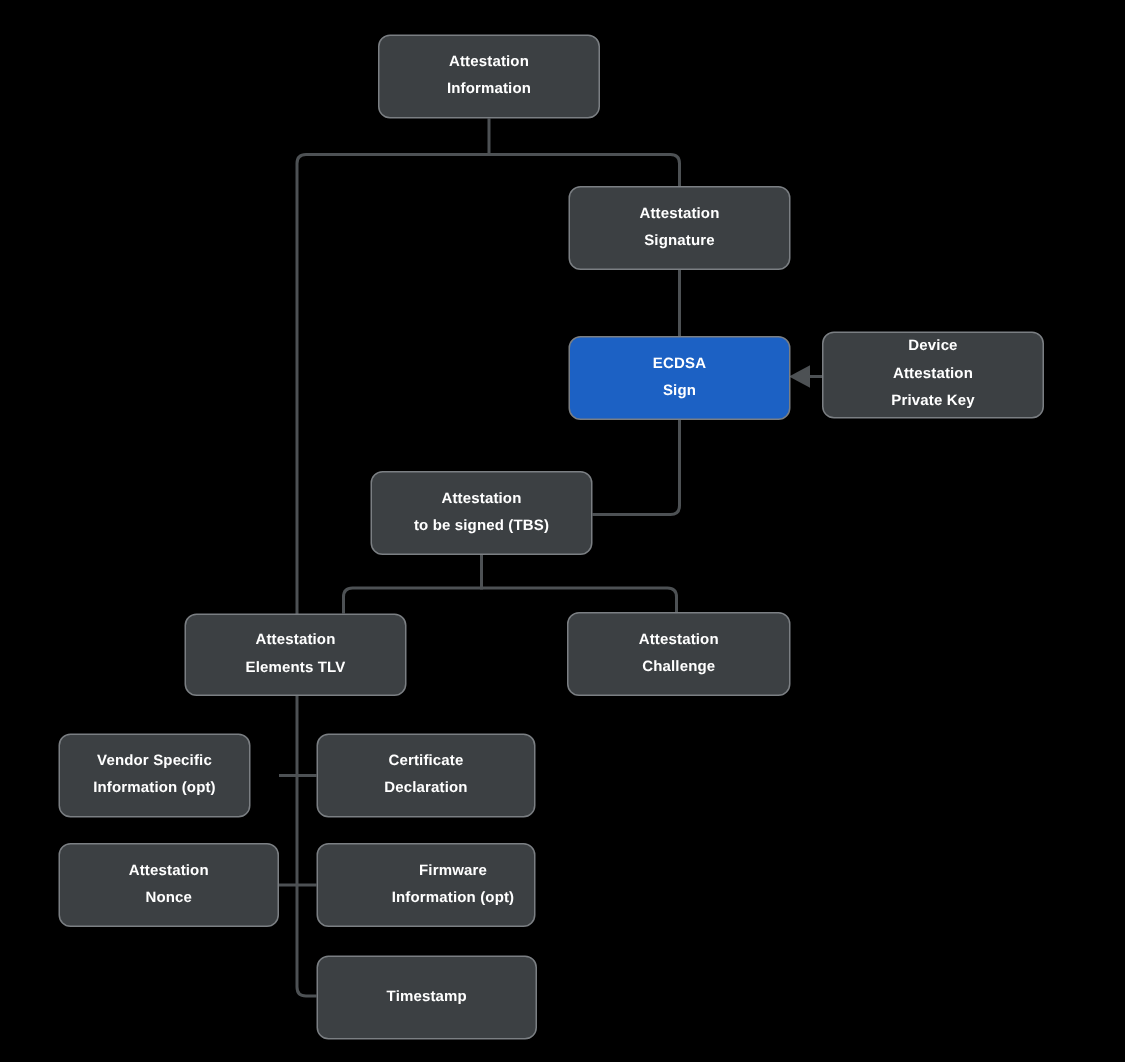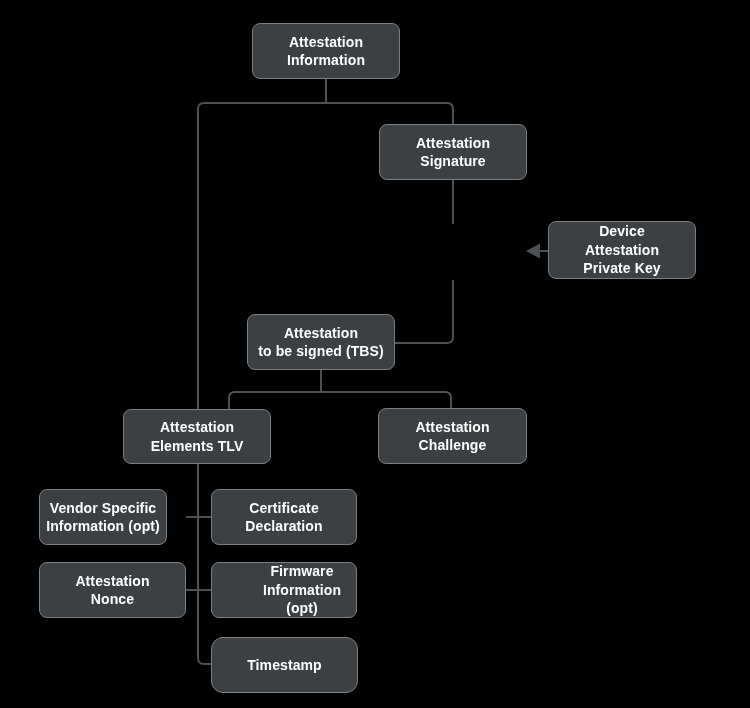--- a/index.html
+++ b/index.html
@@ -18,21 +18,21 @@
   }
   #wires{position:absolute;left:0;top:0;}
   .node{
     position:absolute;
     background:var(--node_fill);
     border:1px solid var(--node_border);
     border-radius:8px;
     color:var(--node_text);
     display:flex;align-items:center;justify-content:center;
     text-align:center;
-    font-size:14px;line-height:18.5px;font-weight:bold;
+    font-size:10px;line-height:18.5px;font-weight:bold;
     letter-spacing:.1px;
     white-space:pre-line;
     box-sizing:border-box;
     z-index:2;
   }
   .node.accent{background:var(--accent_fill);}
 </style>
 </head>
 <body>
 
@@ -59,20 +59,22 @@
     </g>
     <polygon points="526,251 540,243.5 540,258.5" fill="var(--connector)"></polygon>
   </svg>
 
   <div class="node" style="left:252px;top:23px;width:148px;height:56px;">Attestation
 Information</div>
 
   <div class="node" style="left:379px;top:124px;width:148px;height:56px;">Attestation
 Signature</div>
 
+  <div class="node accent" style="left:379px;top:224px;width:148px;height:56px;">ECDSA
+Sign</div>
 
   <div class="node" style="left:548px;top:221px;width:148px;height:58px;">Device
 Attestation
 Private Key</div>
 
   <div class="node" style="left:247px;top:314px;width:148px;height:56px;">Attestation
 to be signed (TBS)</div>
 
   <div class="node" style="left:123px;top:409px;width:148px;height:55px;">Attestation
 Elements TLV</div>
@@ -85,15 +87,15 @@
 
   <div class="node" style="left:211px;top:489px;width:146px;height:56px;">Certificate
 Declaration</div>
 
   <div class="node" style="left:39px;top:562px;width:147px;height:56px;">Attestation
 Nonce</div>
 
   <div class="node" style="left:211px;top:562px;width:146px;height:56px;padding-left:36px;">Firmware
 Information (opt)</div>
 
-  <div class="node" style="left:211px;top:637px;width:147px;height:56px;border-radius:12px;">Timestamp</div>
+  <div class="node" style="left:211px;top:637px;width:147px;height:56px;">Timestamp</div>
 
 </div>
 
 </body></html>

